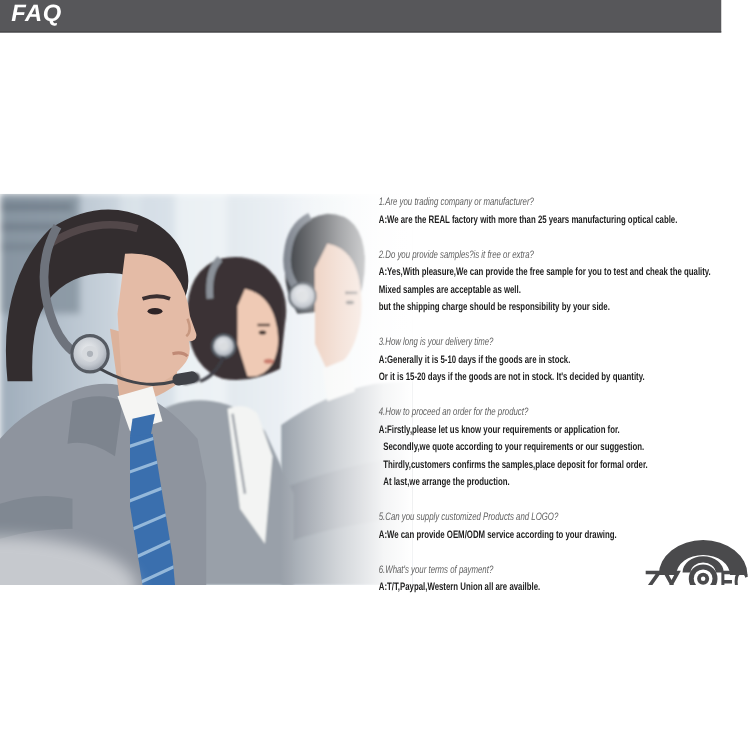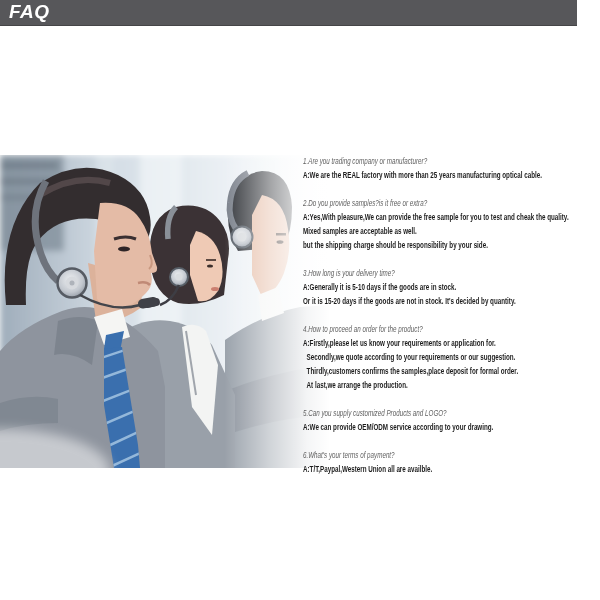--- a/index.html
+++ b/index.html
@@ -185,14 +185,28 @@
       <p class="a">A:We can provide OEM/ODM service according to your drawing.</p>
     </div>
 
     <div class="faq-item">
       <p class="q">6.What's your terms of payment?</p>
       <p class="a">A:T/T,Paypal,Western Union all are availble.</p>
     </div>
 
   </div>
 
+  <div class="logo">
+    <svg width="87" height="38" viewBox="0 0 87 38">
+      <g fill="#4a4a4c">
+        <path d="M14,30 A35.5,28 0 0 1 85,30 L71,30 A21.5,16 0 0 0 28,30 Z"></path>
+        <path d="M33,28 A16.5,13 0 0 1 66,28 L59.5,28 A10,8 0 0 0 39.5,28 Z"></path>
+        <circle cx="49.5" cy="33" r="11.5"></circle>
+        <circle cx="49.5" cy="33" r="7.5" fill="#ffffff"></circle>
+        <circle cx="49.5" cy="33" r="4.8" fill="#4a4a4c"></circle>
+        <circle cx="49.5" cy="33" r="1.8" fill="#ffffff"></circle>
+        <text x="2" y="44" font-family="Liberation Sans, sans-serif" font-size="26" font-weight="bold" textLength="30" lengthAdjust="spacingAndGlyphs">ZY</text>
+        <text x="63" y="44" font-family="Liberation Sans, sans-serif" font-size="26" font-weight="bold" textLength="23" lengthAdjust="spacingAndGlyphs">EC</text>
+      </g>
+    </svg>
+  </div>
 
 </div>
 
 </body></html>

